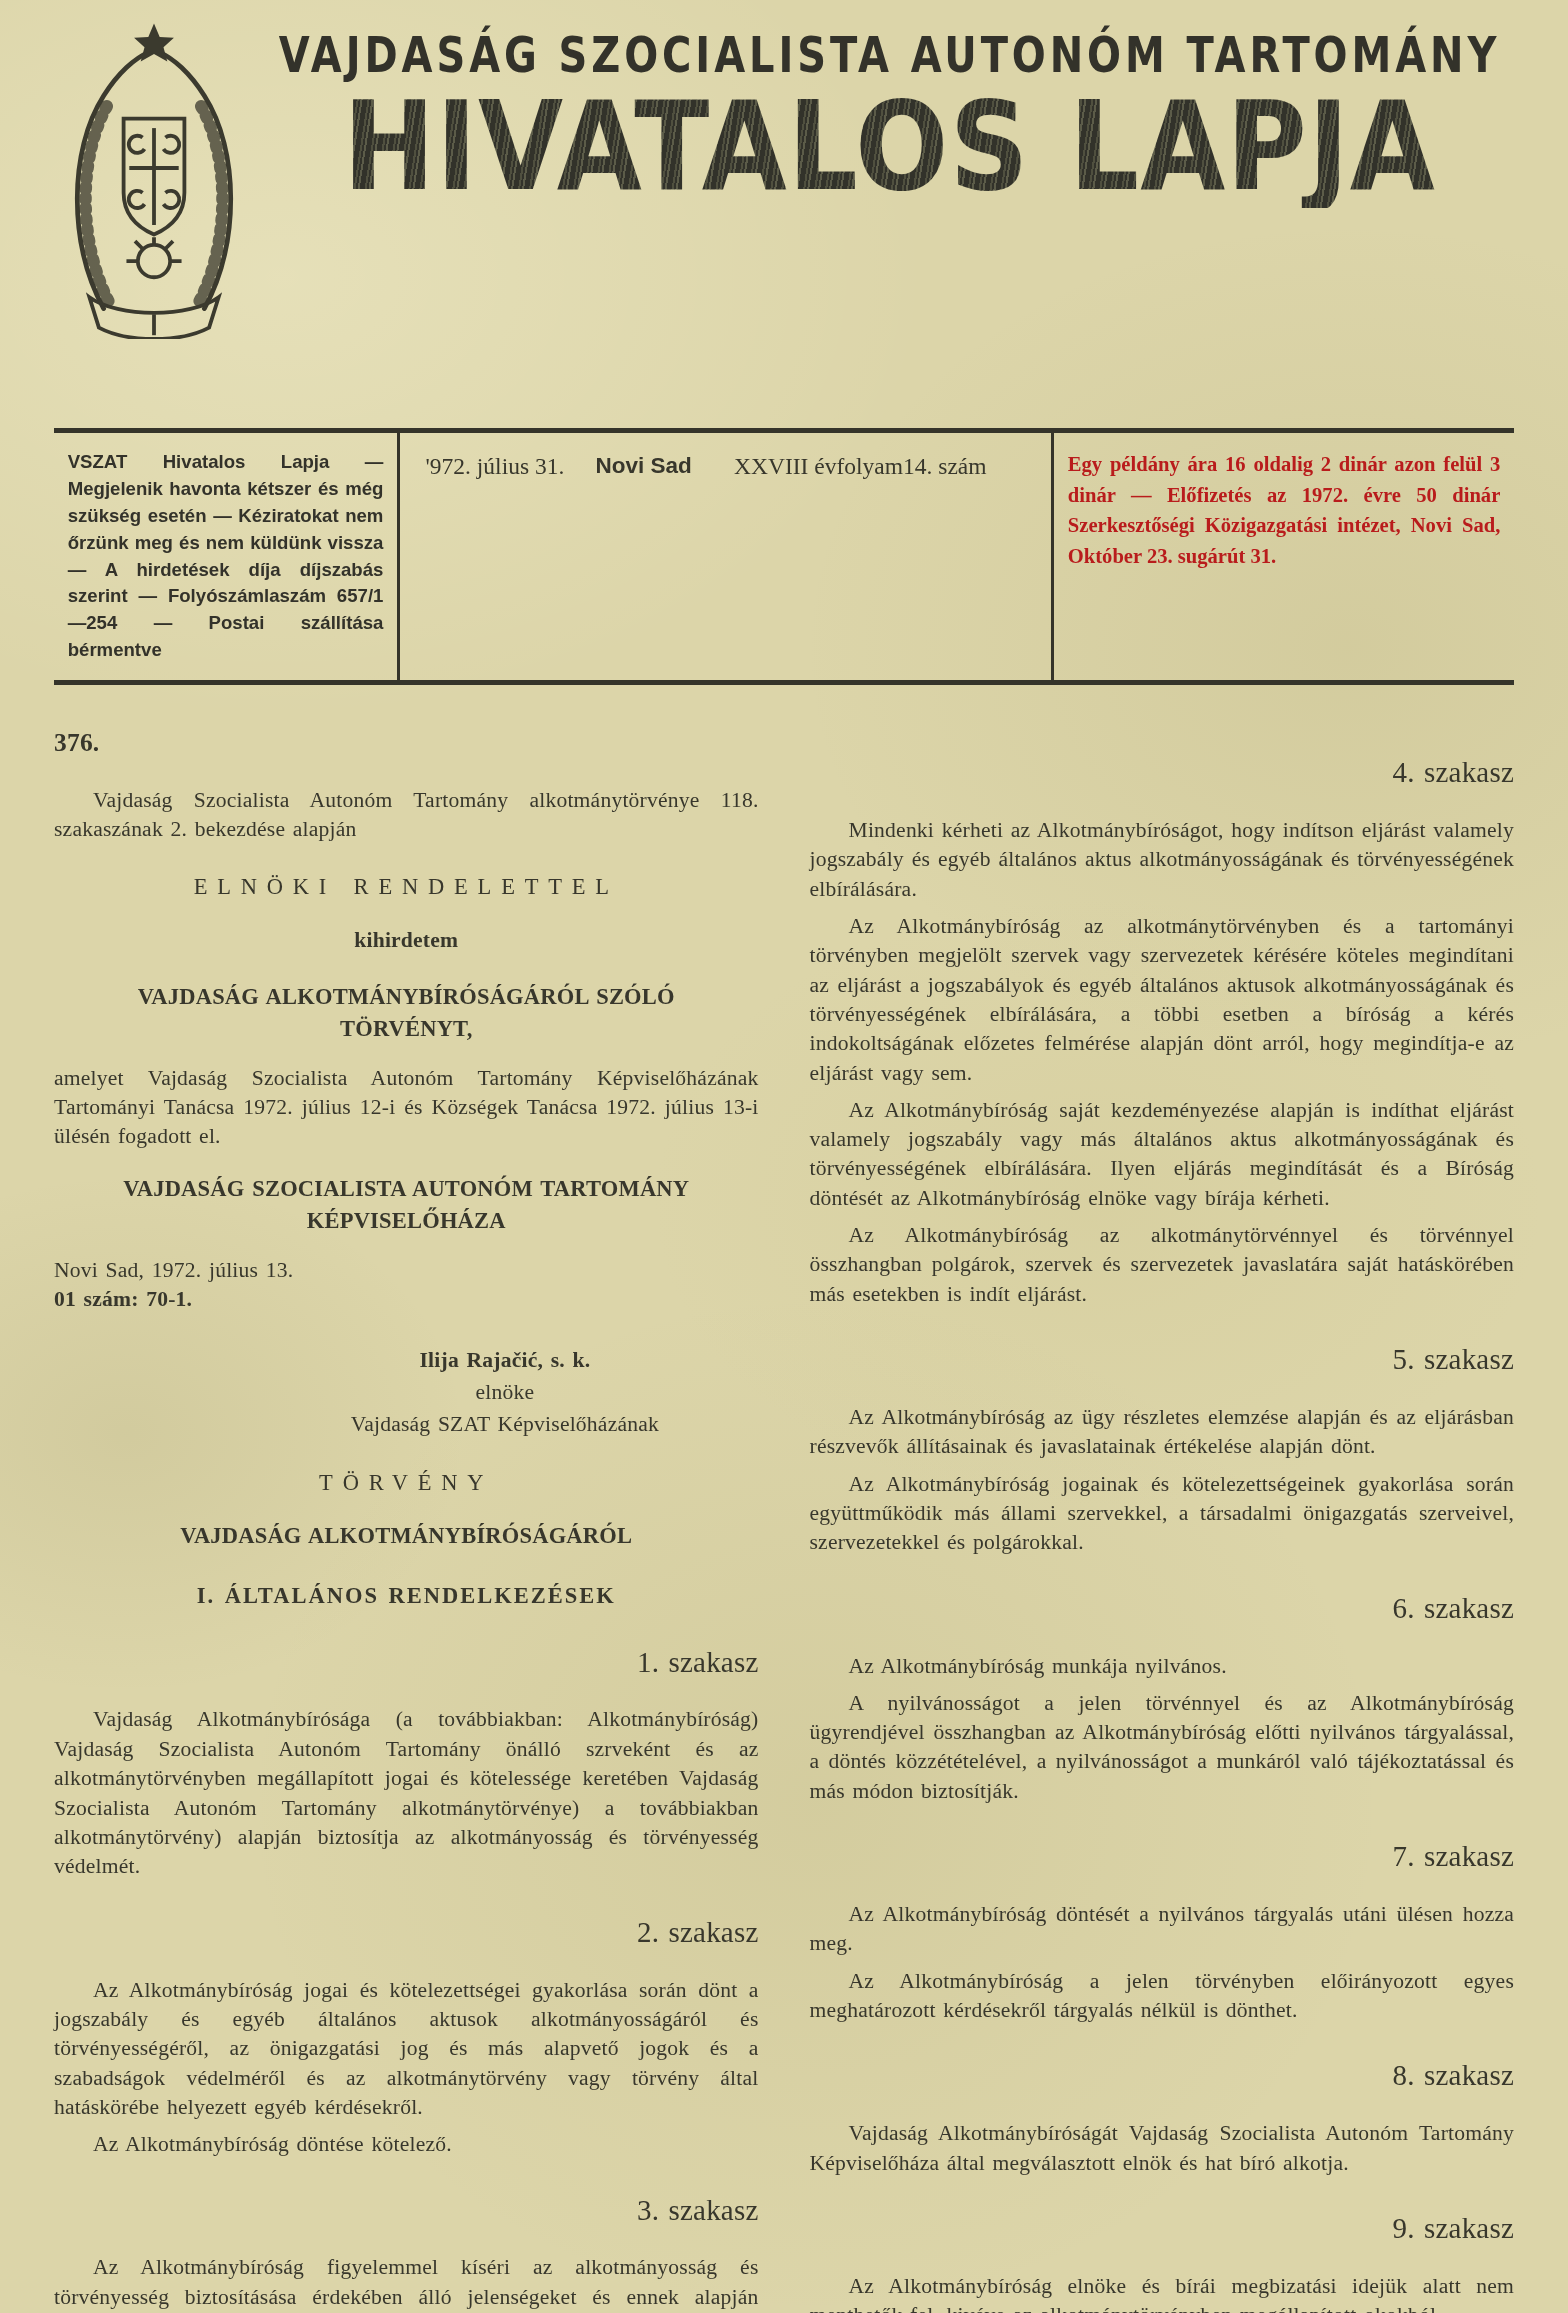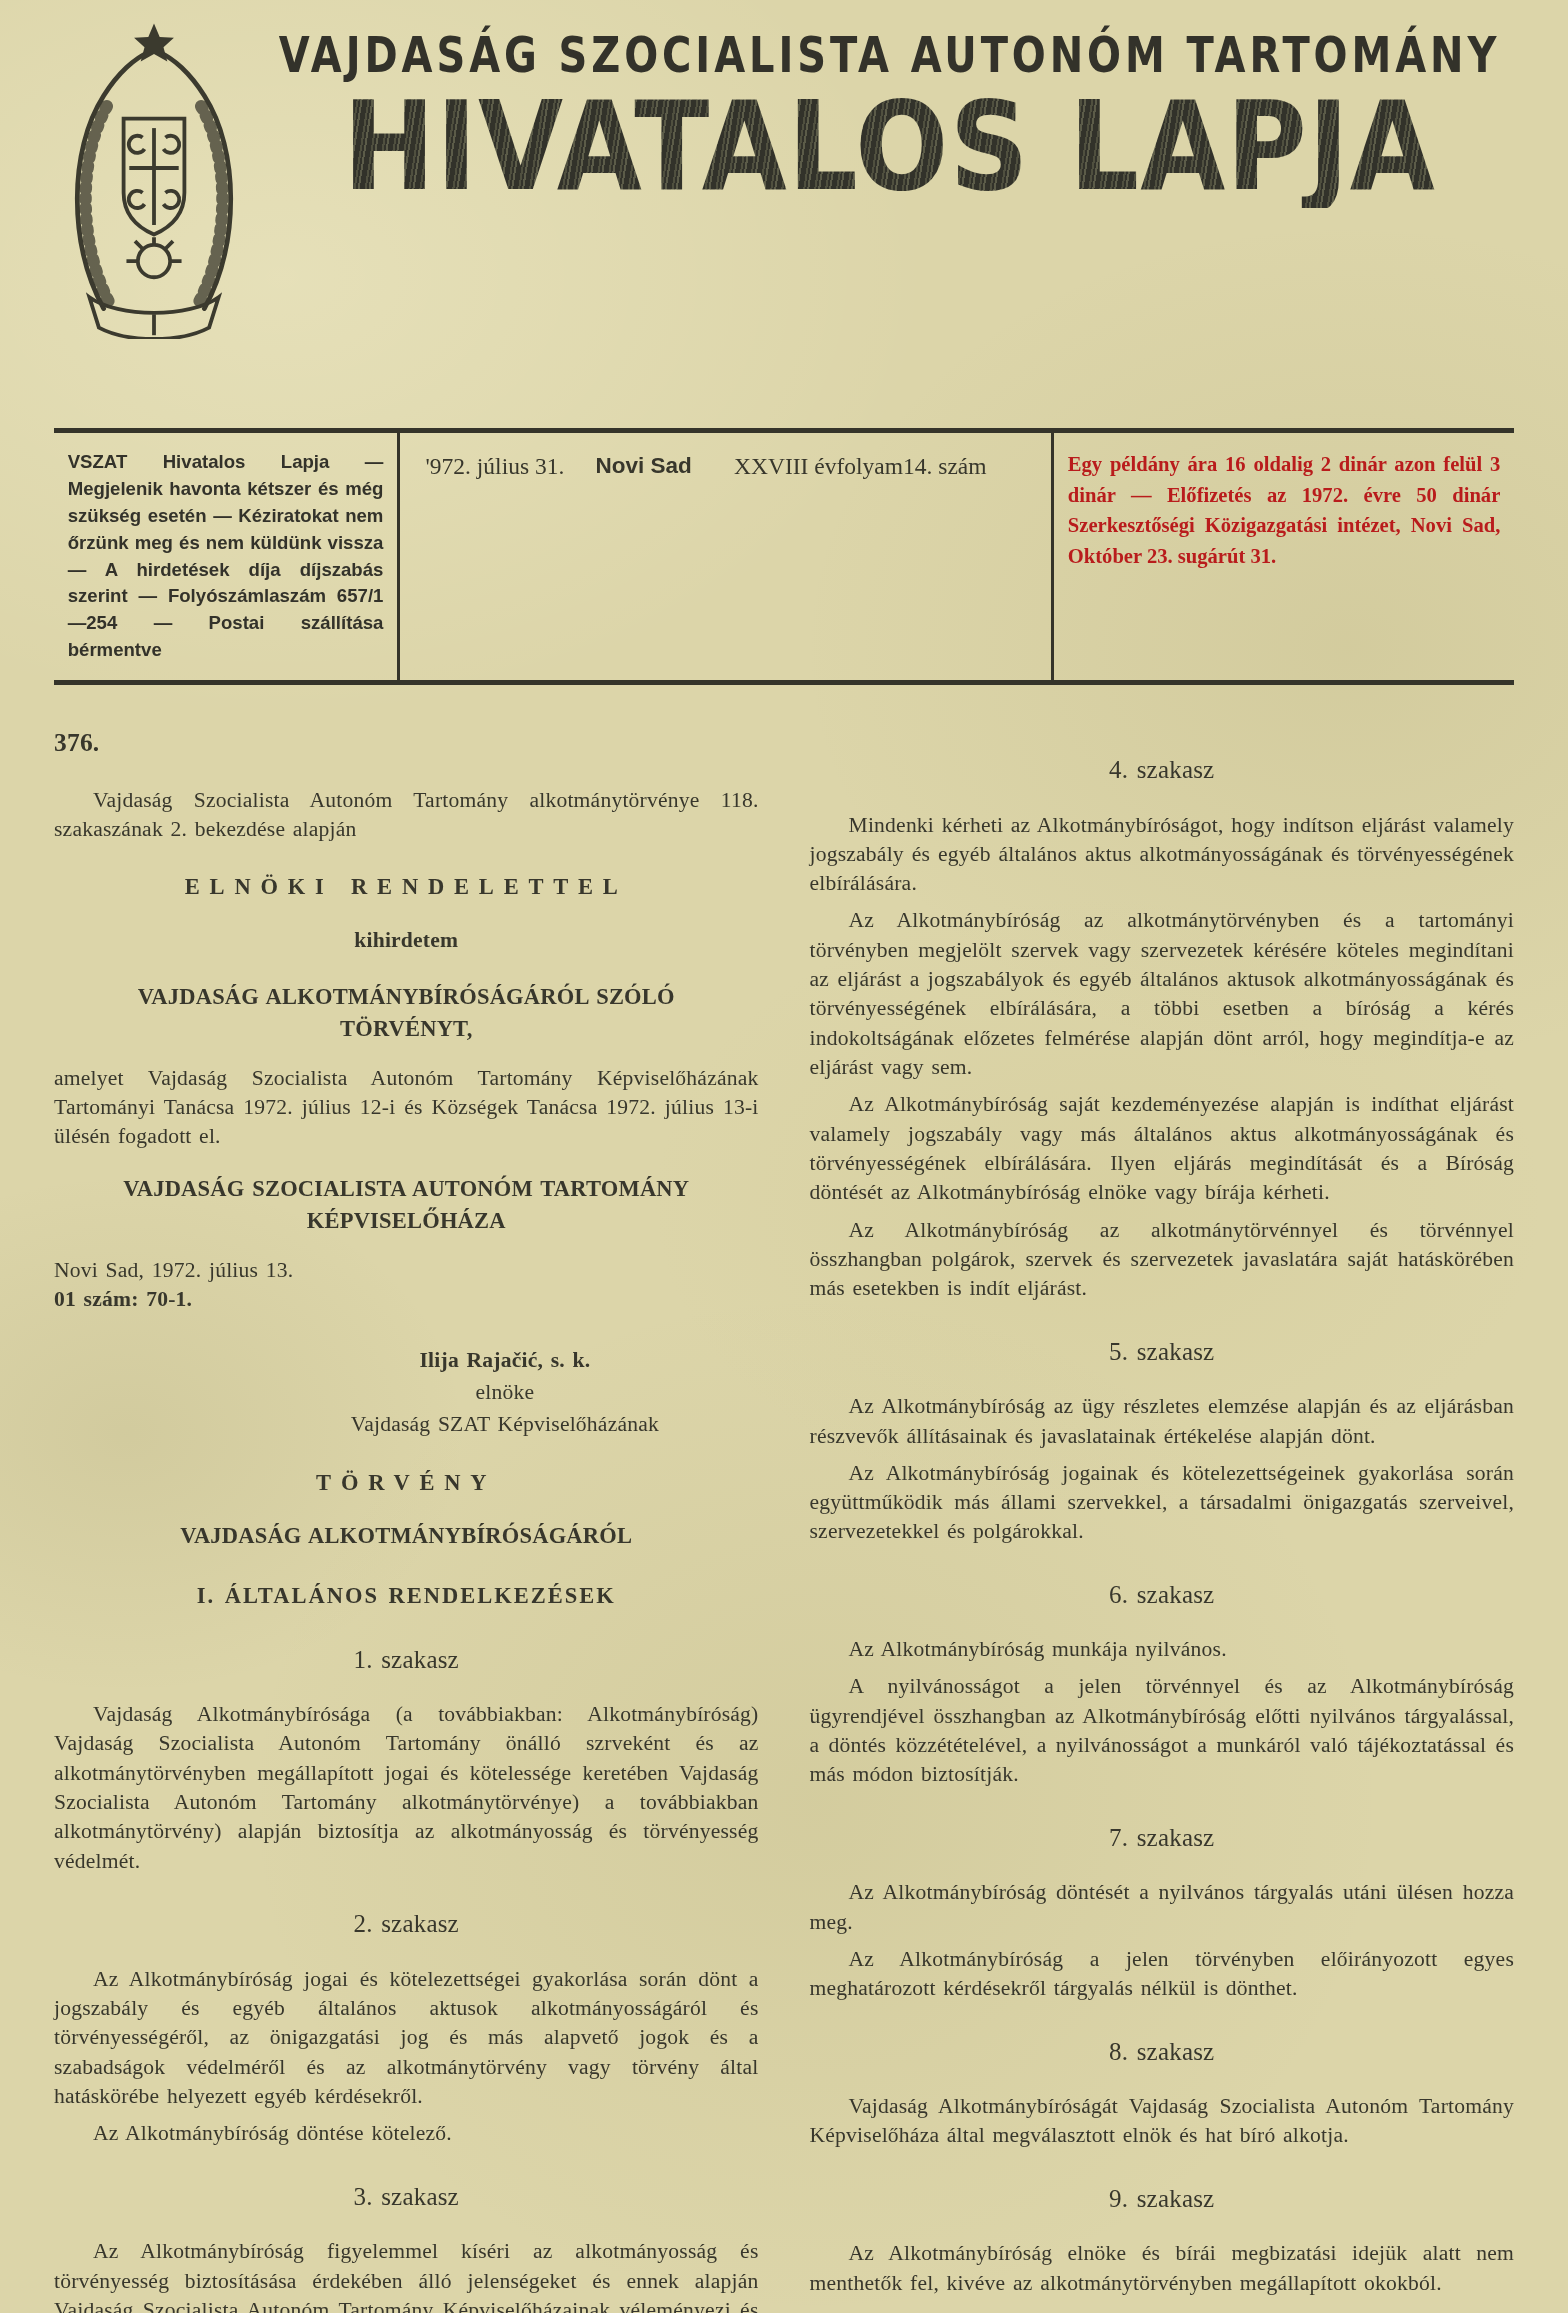--- a/index.html
+++ b/index.html
@@ -54,25 +54,25 @@
   .mh-right{flex:1;font-weight:bold;font-size:20.6px;line-height:1.5;text-align:justify;color:#b91c1c;}
 
   
   .bodycols{display:flex;gap:51px;margin-top:37px;}
   .col{flex:1;min-width:0;font-size:21.6px;line-height:1.36;letter-spacing:0.2px;word-spacing:2px;}
 
   .blk{margin:0 0 7.8px;}
   .artnum{font-weight:bold;font-size:25.5px;margin:3.9px 0 25.5px;}
   .p{text-indent:39px;text-align:justify;}
   .pni{text-align:justify;}
-  .hsp{text-align:center;font-weight:bold;letter-spacing:9.8px;font-size:22.5px;margin:27.4px 0 21.6px;}
+  .hsp{text-align:center;font-weight:normal;letter-spacing:9.8px;font-size:22.5px;margin:27.4px 0 21.6px;}
   .hsub{text-align:center;font-weight:bold;font-size:21.6px;margin:23.5px 0 25.5px;}
   .h{text-align:center;font-weight:bold;font-size:22.5px;line-height:1.4;margin:21.6px 25.5px 19.6px;}
   .h2{text-align:center;font-weight:bold;font-size:22.5px;letter-spacing:2px;margin:29px 0 11.8px;}
-  .sect{text-align:center;font-size:25px;margin:31px 0 23.5px;}
+  .sect{text-align:right;font-size:29px;margin:31px 0 23.5px;}
   .addr{margin:15.7px 0 3.9px;}
   .sig{width:72%;margin:29px 0 13.7px auto;text-align:center;line-height:1.5;}
   .b{font-weight:bold;}
 </style>
 </head>
 <body>
 
 <div class="sheet">
 
   <div class="header">

